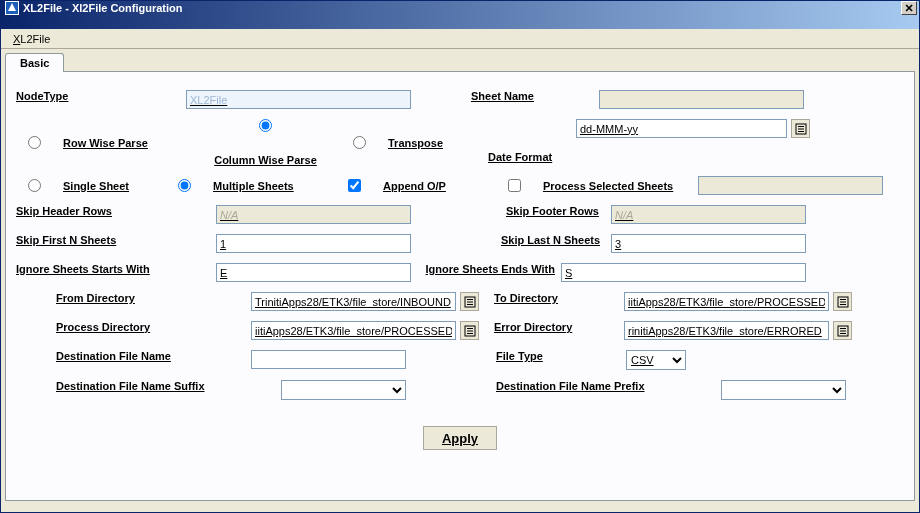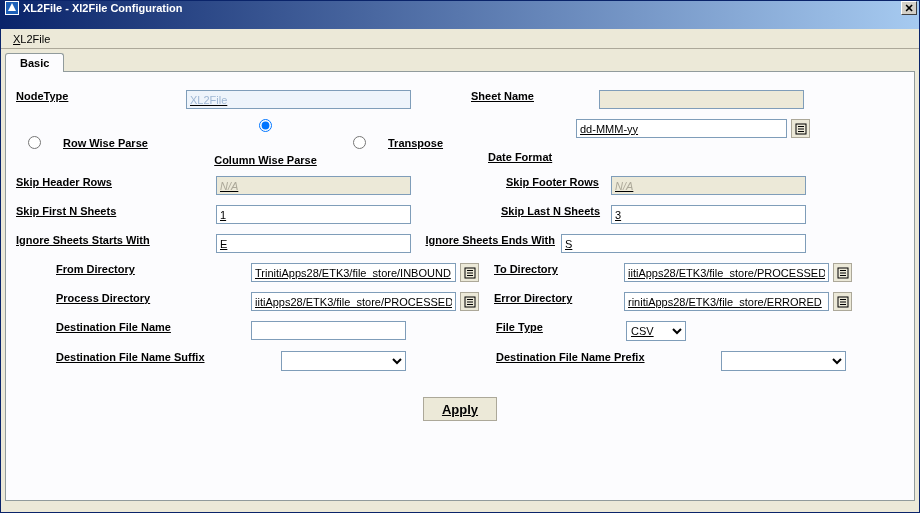--- a/index.html
+++ b/index.html
@@ -224,20 +224,40 @@
         <button class="icon-btn" style="margin-left:4px;">
           <svg viewBox="0 0 12 12">
               <rect x="1" y="1" width="10" height="10" fill="none" stroke="#000" stroke-width="1"></rect>
               <line x1="3" y1="3.5" x2="9" y2="3.5" stroke="#000"></line>
               <line x1="3" y1="6" x2="9" y2="6" stroke="#000"></line>
               <line x1="3" y1="8.5" x2="9" y2="8.5" stroke="#000"></line>
             </svg>
         </button>
       </div>
 
+      <div class="row" style="margin-top:6px;">
+        <div style="width:12px;"></div>
+        <label class="radio-lbl" style="width:150px;">
+          <input type="radio" name="sheetmode" style="">
+          <span>Single Sheet</span>
+        </label>
+        <label class="radio-lbl" style="width:170px;">
+          <input type="radio" name="sheetmode" checked="" style="">
+          <span>Multiple Sheets</span>
+        </label>
+        <label class="check-lbl" style="width:160px;">
+          <input type="checkbox" checked="" style="">
+          <span>Append O/P</span>
+        </label>
+        <label class="check-lbl" style="width:190px;">
+          <input type="checkbox" style="">
+          <span>Process Selected Sheets</span>
+        </label>
+        <input class="text-input readonly" style="width: 185px; font-style: normal;" readonly="">
+      </div>
 
       <div class="row" style="margin-top:6px;">
         <div class="field-label" style="width:200px;">Skip Header Rows</div>
         <input class="text-input readonly" style="width: 195px;" readonly="" value="N/A">
         <div style="width:95px;"></div>
         <div class="field-label" style="width:105px;">Skip Footer Rows</div>
         <input class="text-input readonly" style="width: 195px;" readonly="" value="N/A">
       </div>
 
       <div class="row">

